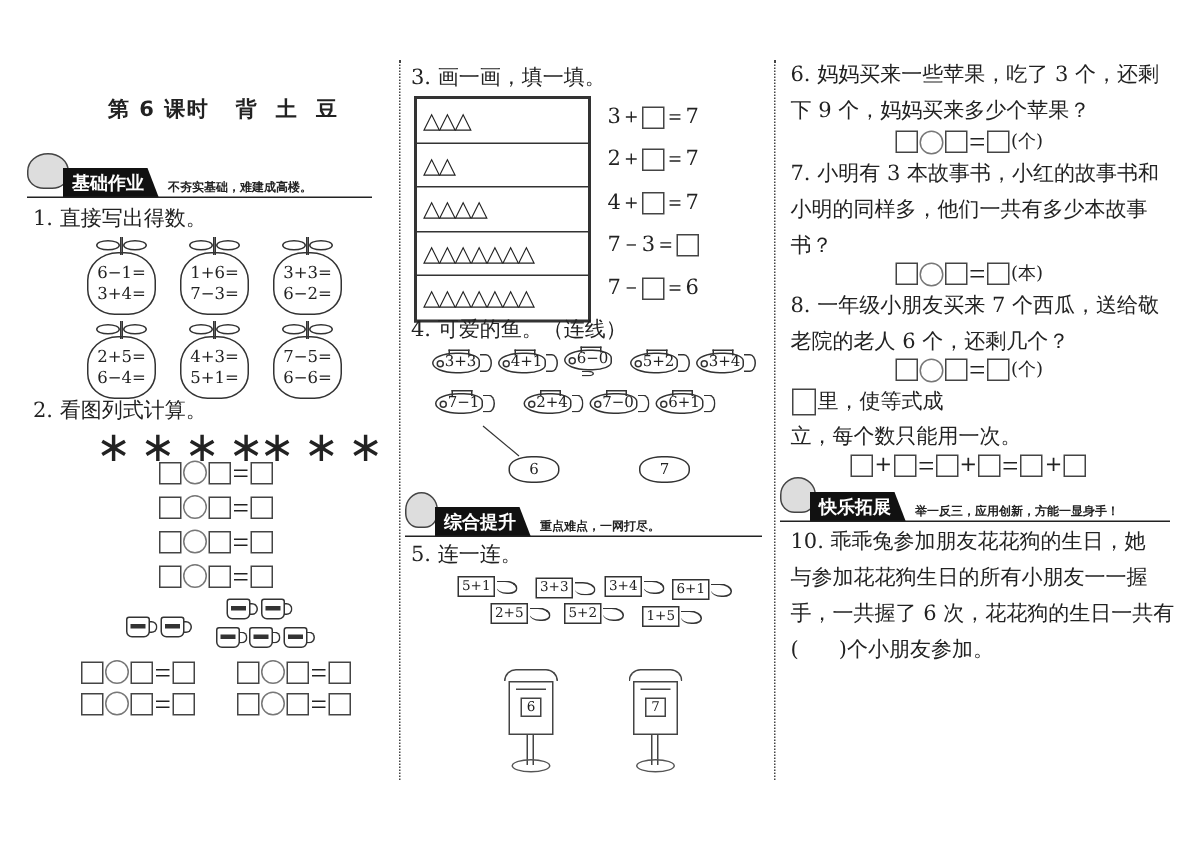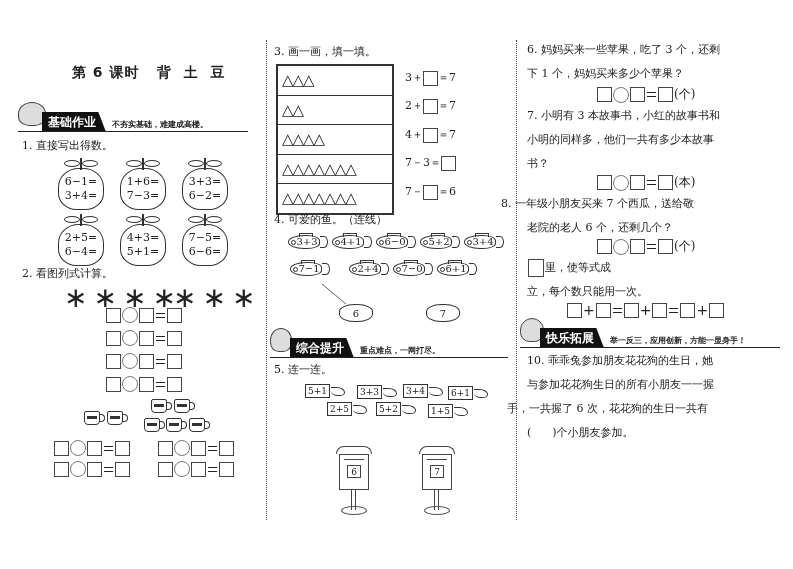--- a/index.html
+++ b/index.html
@@ -1,21 +1,21 @@
 <!DOCTYPE html>
 <html><head>
 <meta charset="utf-8">
 <style>
   html, body { margin:0; padding:0; background:#fff; }
   body { width:793px; height:569px; position:relative; overflow:hidden;
          font-family:"DejaVu Serif","Liberation Serif",serif; color:#222; }
   .abs { position:absolute; }
   .divider { position:absolute; width:0; border-left:1.5px dotted #444; top:40px; height:480px; }
   .title { font-family:"DejaVu Sans","Liberation Sans",sans-serif; font-size:14px; font-weight:bold; letter-spacing:1px; }
-  .q { font-size:11px; line-height:24px; white-space:nowrap; }
+  .q { font-size:14px; line-height:24px; white-space:nowrap; }
   .banner { position:absolute; height:20px; display:flex; align-items:flex-end; }
   .banner .tag { background:#111; color:#fff; font-family:"DejaVu Sans","Liberation Sans",sans-serif;
                  font-size:12px; font-weight:bold; padding:2px 10px 2px 6px; height:16px; line-height:16px;
                  clip-path:polygon(0 0, 88% 0, 100% 100%, 0 100%); }
   .banner .motto { font-size:8px; margin-left:6px; margin-bottom:2px; font-weight:bold; }
   .banner .rule { position:absolute; left:0; right:0; bottom:0; border-bottom:1.2px solid #222; }
   .mascot { position:absolute; width:26px; height:22px; border:1.3px solid #444; border-radius:50% 50% 40% 40%;
             background:#ddd; }
   .sq { display:inline-block; width:15px; height:15px; border:1px solid #444; vertical-align:middle; box-sizing:border-box; background:#fff; }
   .ci { display:inline-block; width:16px; height:16px; border:1px solid #777; border-radius:50%; vertical-align:middle; box-sizing:border-box; margin:0 1px; }
@@ -249,21 +249,21 @@
 <div class="abs q" style="left:274px; top:208px;">4. 可爱的鱼。（连线）</div>
 
 <div class="fish" style="left:288px; top:233px;">
     <div class="fb"><div class="fin"></div><span>3+3</span></div>
     <div class="tailo"></div>
   </div>
 <div class="fish" style="left:332px; top:233px;">
     <div class="fb"><div class="fin"></div><span>4+1</span></div>
     <div class="tailo"></div>
   </div>
-<div class="fish" style="left:376px; top:233px;">
+<div class="fish" style="left:376px; top:233px;flex-direction:column;">
     <div class="fb"><div class="fin"></div><span>6−0</span></div>
     <div class="tailo"></div>
   </div>
 <div class="fish" style="left:420px; top:233px;">
     <div class="fb"><div class="fin"></div><span>5+2</span></div>
     <div class="tailo"></div>
   </div>
 <div class="fish" style="left:464px; top:233px;">
     <div class="fb"><div class="fin"></div><span>3+4</span></div>
     <div class="tailo"></div>
@@ -342,21 +342,21 @@
     <div class="roof"></div>
     <div class="box">
       <div class="slot"></div>
       <div class="num">7</div>
     </div>
     <div class="pole"></div>
     <div class="base"></div>
   </div>
 
 <div class="abs q" style="left:527px; top:38px;">6. 妈妈买来一些苹果，吃了 3 个，还剩</div>
-<div class="abs q" style="left:527px; top:62px;">下 1 个，妈妈买来多少个苹果？</div>
+<div class="abs q" style="left:527px; top:62px;">下 9 个，妈妈买来多少个苹果？</div>
 <div class="eqrow" style="left:597px; top:86px;">
     <span class="sq"></span>
     <span class="ci"></span>
     <span class="sq"></span>
     <span class="eqsign"></span>
     <span class="sq"></span>
     <span class="unit">(个)</span>
   </div>
 
 <div class="abs q" style="left:527px; top:104px;">7. 小明有 3 本故事书，小红的故事书和</div>
@@ -364,21 +364,21 @@
 <div class="abs q" style="left:527px; top:152px;">书？</div>
 <div class="eqrow" style="left:597px; top:174px;">
     <span class="sq"></span>
     <span class="ci"></span>
     <span class="sq"></span>
     <span class="eqsign"></span>
     <span class="sq"></span>
     <span class="unit">(本)</span>
   </div>
 
-<div class="abs q" style="left:501px; top:192px;">8. 一年级小朋友买来 7 个西瓜，送给敬</div>
+<div class="abs q" style="left:527px; top:192px;">8. 一年级小朋友买来 7 个西瓜，送给敬</div>
 <div class="abs q" style="left:527px; top:216px;">老院的老人 6 个，还剩几个？</div>
 <div class="eqrow" style="left:597px; top:238px;">
     <span class="sq"></span>
     <span class="ci"></span>
     <span class="sq"></span>
     <span class="eqsign"></span>
     <span class="sq"></span>
     <span class="unit">(个)</span>
   </div>
 
@@ -403,14 +403,14 @@
 
 <div class="banner" style="left:520px; top:328px; width:260px;">
   <div class="mascot" style="position:relative; top:-6px; margin-right:-4px; width:22px;"></div>
   <span class="tag">快乐拓展</span>
   <span class="motto">举一反三，应用创新，方能一显身手！</span>
   <div class="rule"></div>
 </div>
 
 <div class="abs q" style="left:527px; top:349px;">10. 乖乖兔参加朋友花花狗的生日，她</div>
 <div class="abs q" style="left:527px; top:373px;">与参加花花狗生日的所有小朋友一一握</div>
-<div class="abs q" style="left:507px; top:397px;">手，一共握了 6 次，花花狗的生日一共有</div>
+<div class="abs q" style="left:527px; top:397px;">手，一共握了 6 次，花花狗的生日一共有</div>
 <div class="abs q" style="left:527px; top:421px; white-space:pre;">(      )个小朋友参加。</div>
 
 </body></html>

